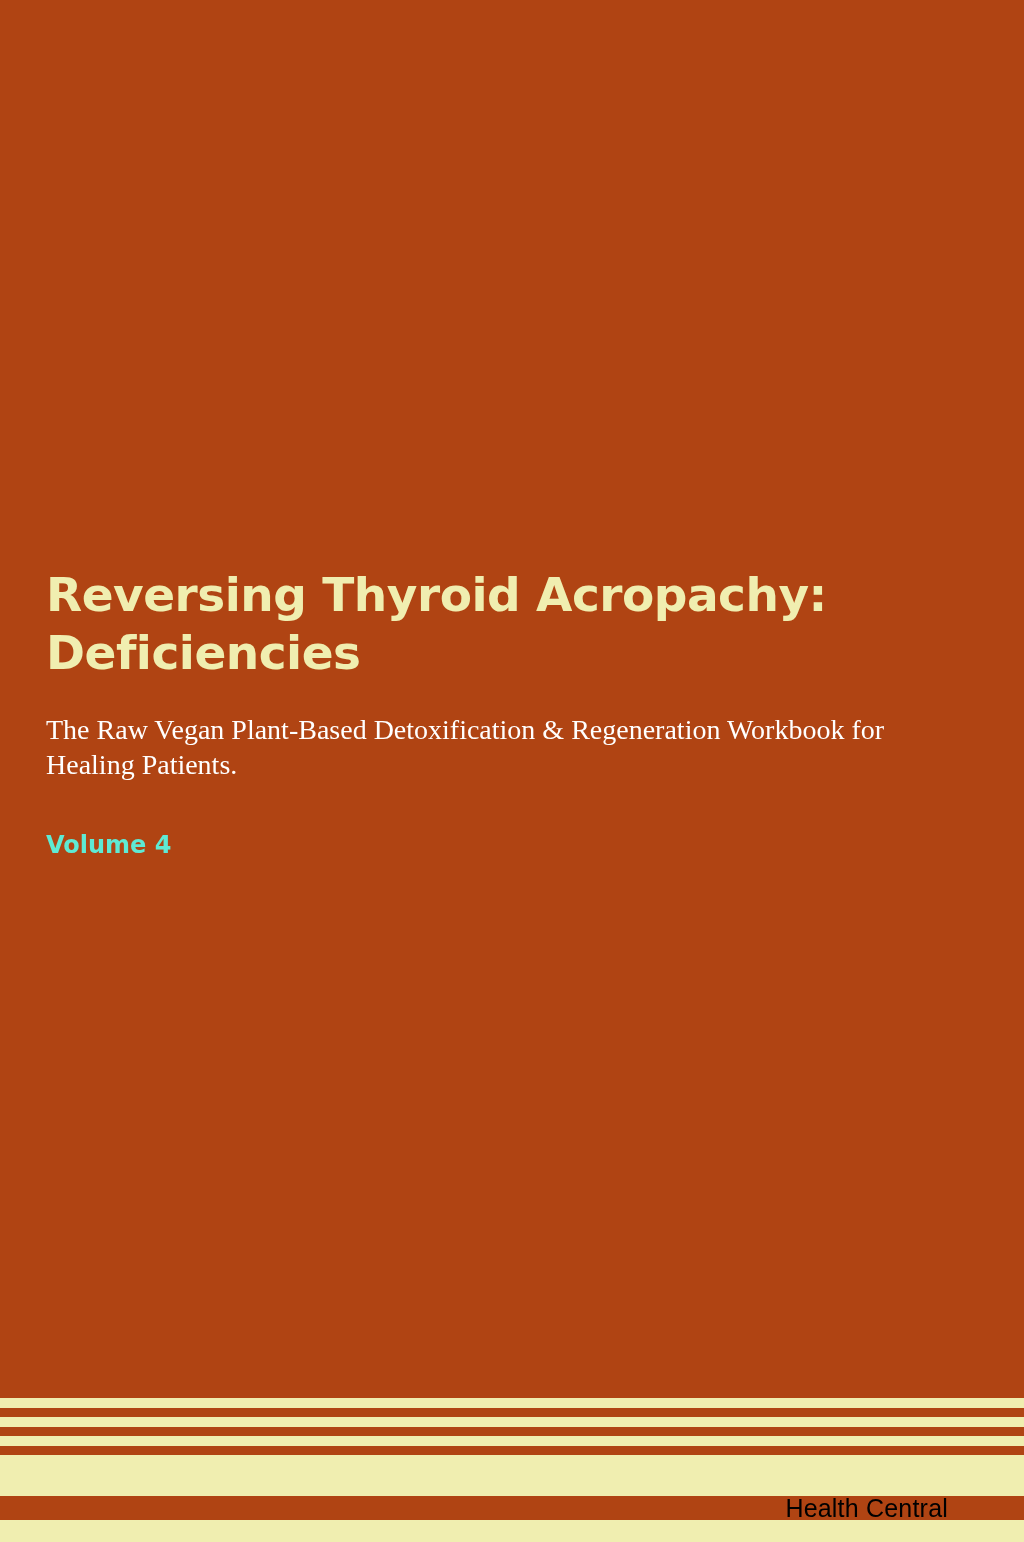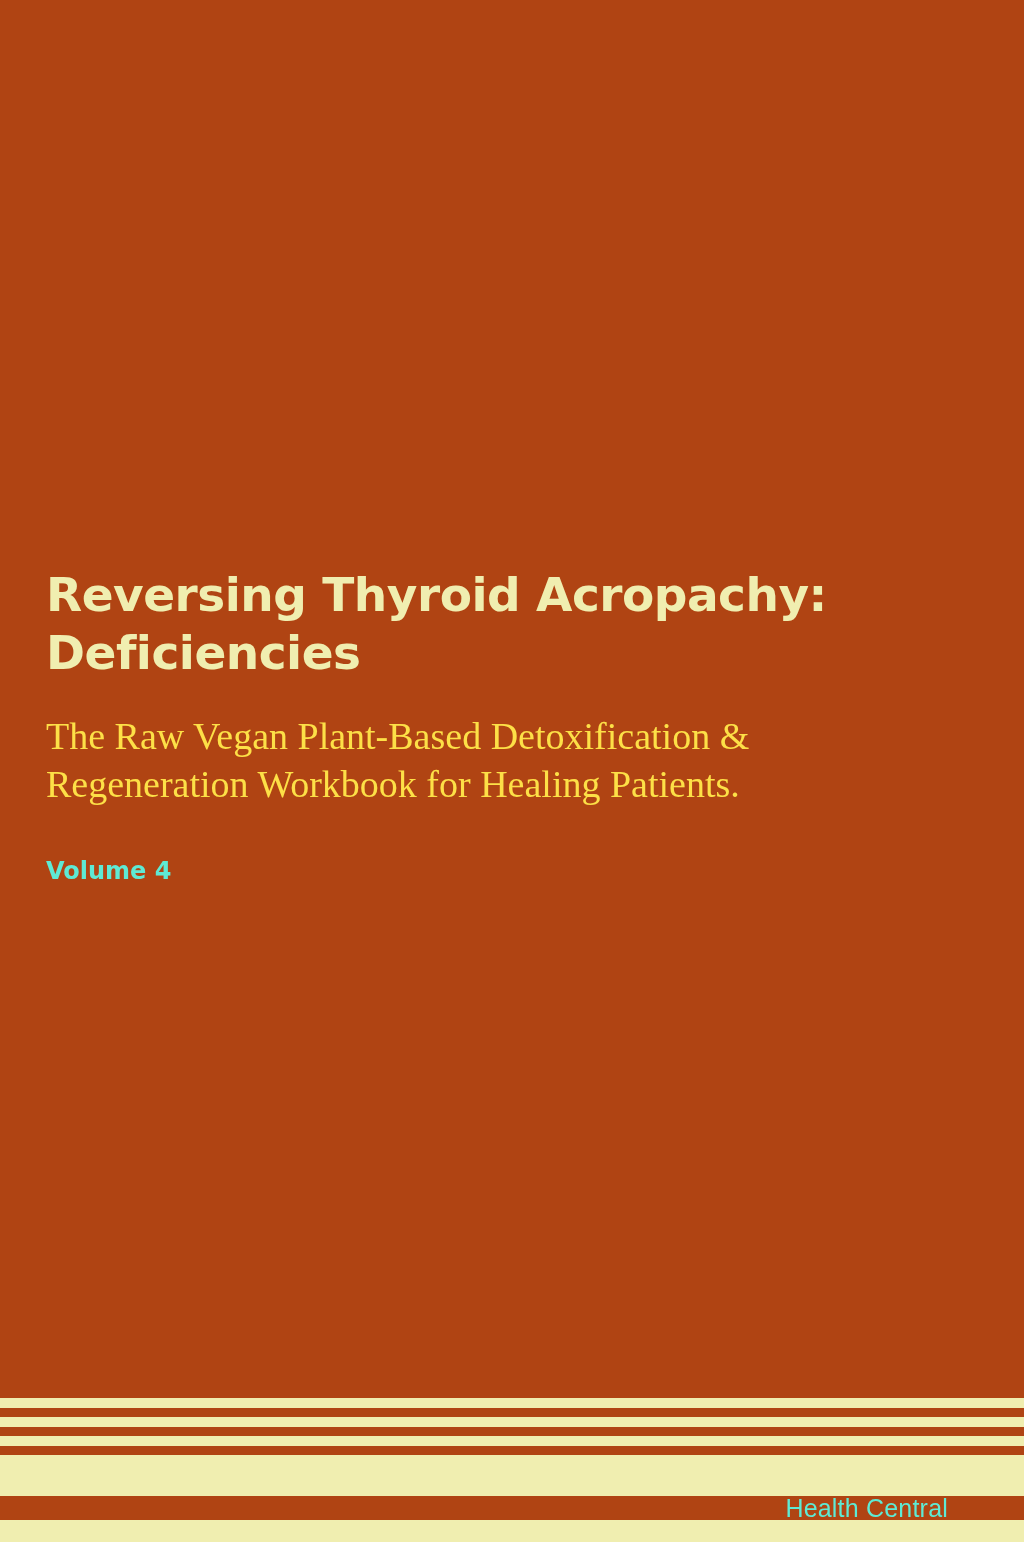--- a/index.html
+++ b/index.html
@@ -37,23 +37,23 @@
     font-size: 47px;
     line-height: 1.23;
     color: #f0eeb0;
     letter-spacing: -0.5px;
     margin: 0;
     max-width: 810px;
   }
 
   .subtitle {
     font-family: "Liberation Serif", serif;
-    font-size: 38px;
+    font-size: 28px;
     line-height: 1.28;
-    color: #fde047;
+    color: #ffffff;
     margin: 30px 0 0 0;
     max-width: 870px;
   }
 
   .volume {
     font-family: "DejaVu Sans", sans-serif;
     font-weight: bold;
     font-size: 24px;
     color: #5eead4;
     margin: 48px 0 0 0;
@@ -86,21 +86,21 @@
     width: 1024px;
     height: 24px;
     background: #b04413;
   }
   .publisher {
     position: absolute;
     right: 76px;
     top: 96px;
     font-family: "Liberation Sans", sans-serif;
     font-size: 25px;
-    color: #5eead4;
+    color: #000000;
     letter-spacing: 0.2px;
   }
 </style>
 </head>
 <body>
 
 <div class="cover">
 
   <div class="text-block">
     <h1 class="title">Reversing Thyroid Acropachy: Deficiencies</h1>

